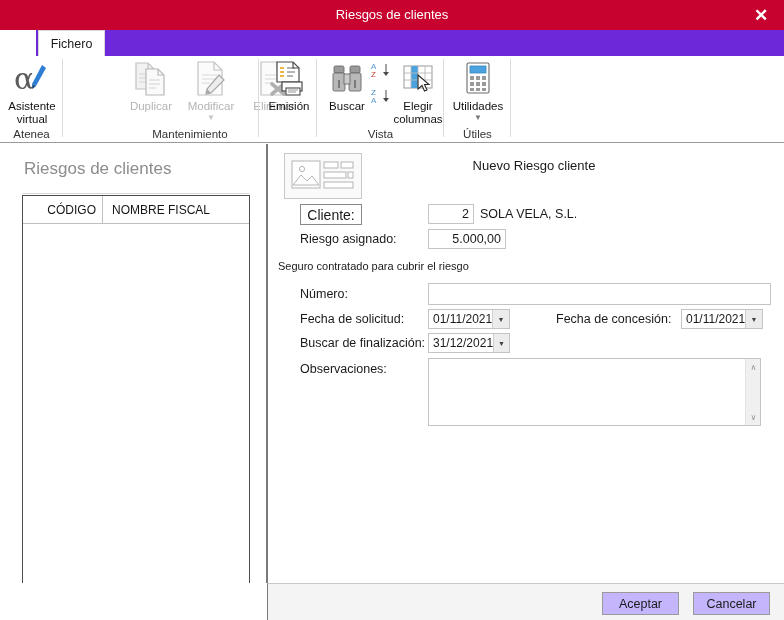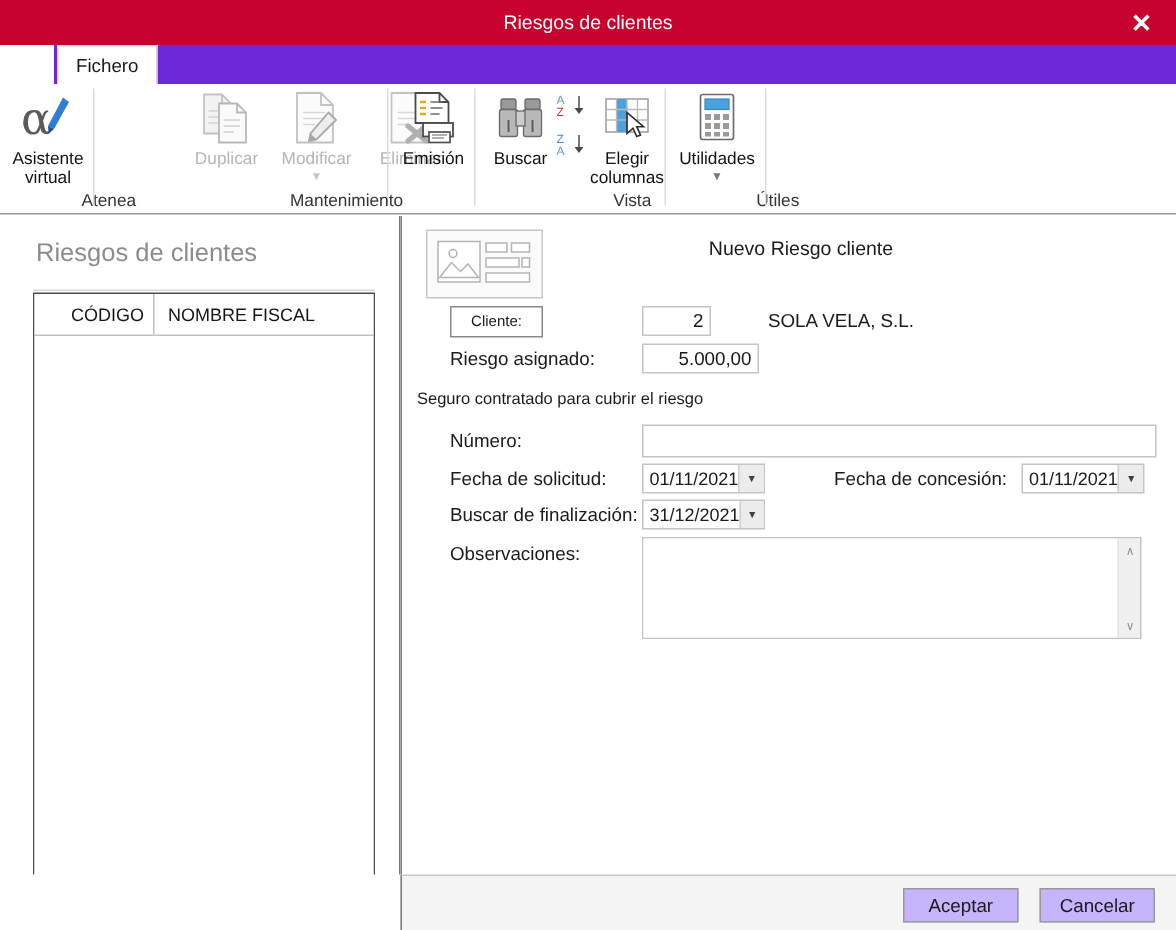--- a/index.html
+++ b/index.html
@@ -76,21 +76,20 @@
     position: absolute; top: 3px;
     width: 1px; height: 78px;
     background: #dcdcdc;
   }
   .rgroup-title {
     position: absolute; bottom: 2px;
     width: 100%;
     text-align: center;
     font-size: 11.5px;
     color: #333333;
-    padding-left: 41px;
   }
   .ritem {
     position: absolute; top: 2px;
     display: flex; flex-direction: column;
     align-items: center;
     cursor: pointer;
   }
   .ritem-icon {
     height: 42px; width: 44px;
     display: flex; align-items: center; justify-content: center;
@@ -221,21 +220,21 @@
     font-size: 12.5px;
     color: #1a1a1a;
     white-space: nowrap;
   }
   .btn-flat {
     position: absolute;
     border: 1px solid #888888;
     background: #ffffff;
     box-sizing: border-box;
     font-family: "Liberation Sans", sans-serif;
-    font-size: 10px;
+    font-size: 14px;
     color: #1a1a1a;
     cursor: pointer;
     display: flex; align-items: center; justify-content: center;
   }
   .datebox {
     position: absolute;
     height: 20px;
     border: 1px solid #c4c4c4;
     background: #ffffff;
     box-sizing: border-box;
@@ -567,21 +566,21 @@
         <rect x="58" y="14" width="5" height="6" fill="#ffffff" stroke="#b4b4b4" stroke-width="1"></rect>
         <rect x="34" y="24" width="29" height="6" fill="#ffffff" stroke="#b4b4b4" stroke-width="1"></rect>
       </svg>
     </div>
     <div class="rp-heading">Nuevo Riesgo cliente</div>
 
     <div class="form">
 
       <button class="btn-flat" style="left:32px; top:5px; width:62px; height:21px;">Cliente:</button>
       <input class="ftext num" style="left: 160px; top: 5px; width: 46px; height: 20px;" value="2">
-      <div class="fvalue-static" style="left:212px; top:8px;margin-left:32px;">SOLA VELA, S.L.</div>
+      <div class="fvalue-static" style="left:212px; top:8px;">SOLA VELA, S.L.</div>
 
       <div class="flabel" style="left:32px; top:33px;">Riesgo asignado:</div>
       <input class="ftext num" style="left: 160px; top: 30px; width: 78px; height: 20px;" value="5.000,00">
 
       <div class="section-lbl" style="left:10px; top:61px;">Seguro contratado para cubrir el riesgo</div>
 
       <div class="flabel" style="left:32px; top:88px;">Número:</div>
       <input class="ftext" style="left: 160px; top: 84px; width: 343px; height: 22px;" value="">
 
       <div class="flabel" style="left:32px; top:113px;">Fecha de solicitud:</div>

